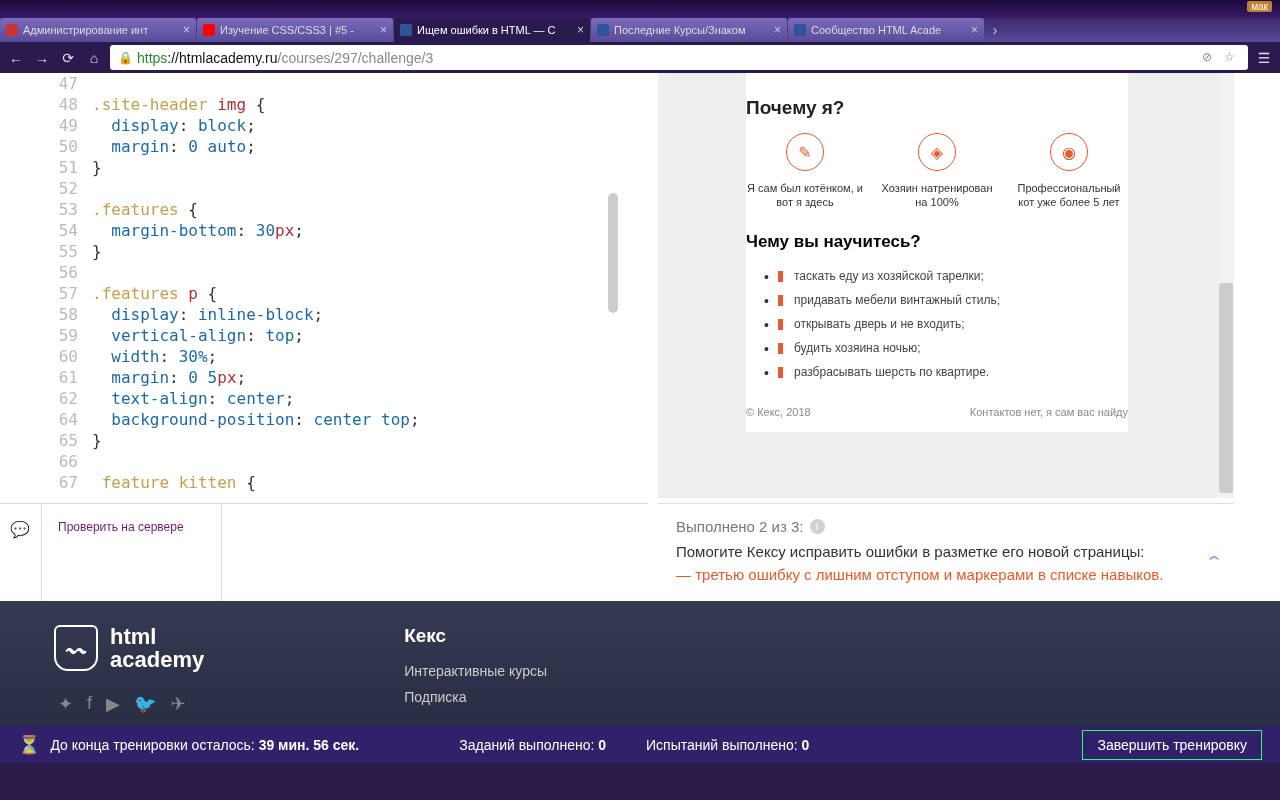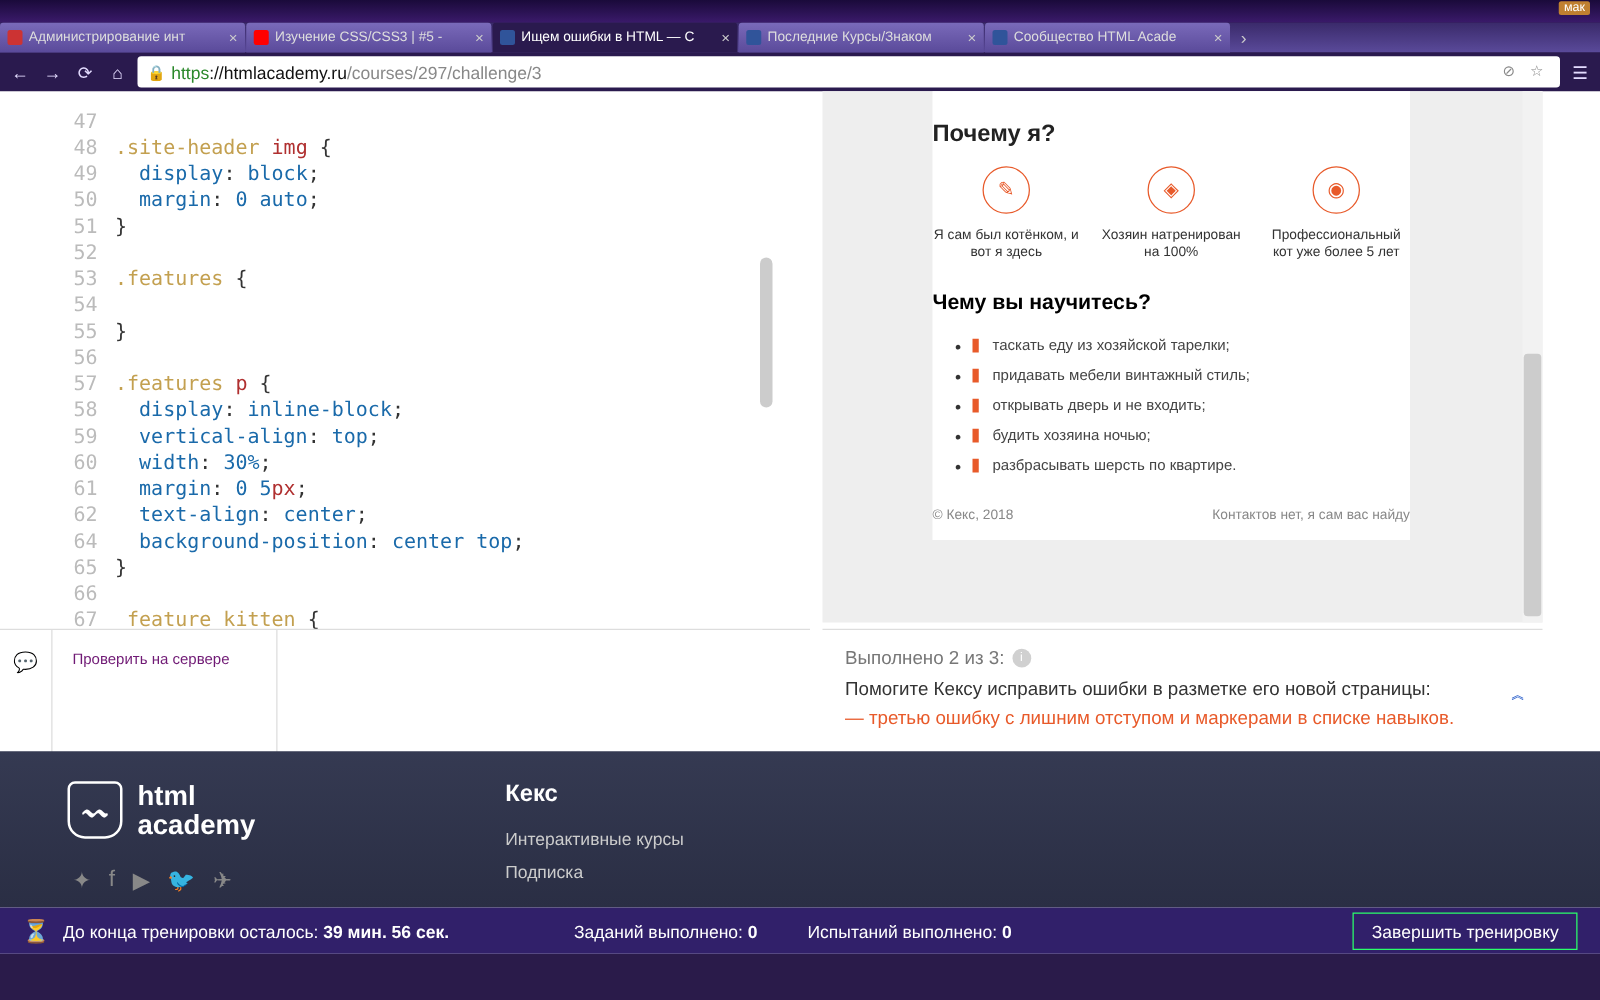--- a/index.html
+++ b/index.html
@@ -23,21 +23,21 @@
 .nav-btn { width:20px; height:20px; color:#e4dcff; font-size:14px; display:flex; align-items:center; justify-content:center; }
 .url-field { flex:1; height:25px; background:#fff; border-radius:3px; display:flex; align-items:center; padding:0 8px; font-size:14px; color:#888; font-family:Arial; }
 .lock-icon{color:#3a3;margin-right:4px;font-size:12px}
 .https{color:#2a882a}.domain{color:#111}
 .url-ext { width:16px; height:16px; color:#888; font-size:12px; margin-left:6px; }
 
 
 .content { height:690px; background:#fff; position:relative; }
 
 
-.editor { position:absolute; left:0; top:13px; width:648px; height:425px; background:#fff; overflow:hidden; }
+.editor { position:absolute; left:0; top:0; width:648px; height:425px; background:#fff; overflow:hidden; }
 .code-line { display:flex; font-family:'Consolas','Menlo',monospace; font-size:16px; line-height:21px; }
 .gutter { width:92px; text-align:right; padding-right:14px; color:#bbb; user-select:none; }
 .code { white-space:pre; }
 .sel{color:#c3a050}.prop{color:#1a6aaa}.val{color:#1a6aaa}.num{color:#1a6aaa}.tag{color:#b03030}.unit{color:#b03030}.punct{color:#333}
 .editor-scroll { position:absolute; right:30px; top:120px; width:10px; height:120px; background:#ccc; border-radius:5px; }
 
 
 .preview { position:absolute; left:658px; top:0; width:576px; height:425px; background:#eee; }
 .preview-card { position:absolute; left:88px; top:0; right:106px; background:#fff; font-family:'Georgia',serif; }
 .why-h { font-size:19px; font-weight:bold; padding:24px 0 14px; color:#222; font-family:Arial; }
@@ -168,20 +168,21 @@
       <div class="code-line">
         <div class="gutter">52</div>
         <div class="code"></div>
       </div>
       <div class="code-line">
         <div class="gutter">53</div>
         <div class="code"><span class="sel">.features</span><span class="punct"> {</span></div>
       </div>
       <div class="code-line">
         <div class="gutter">54</div>
+        <div class="code"><span class="punct">  </span><span class="prop">margin-bottom</span><span class="punct">: </span><span class="num">30</span><span class="unit">px</span><span class="punct">;</span></div>
       </div>
       <div class="code-line">
         <div class="gutter">55</div>
         <div class="code"><span class="punct">}</span></div>
       </div>
       <div class="code-line">
         <div class="gutter">56</div>
         <div class="code"></div>
       </div>
       <div class="code-line">

